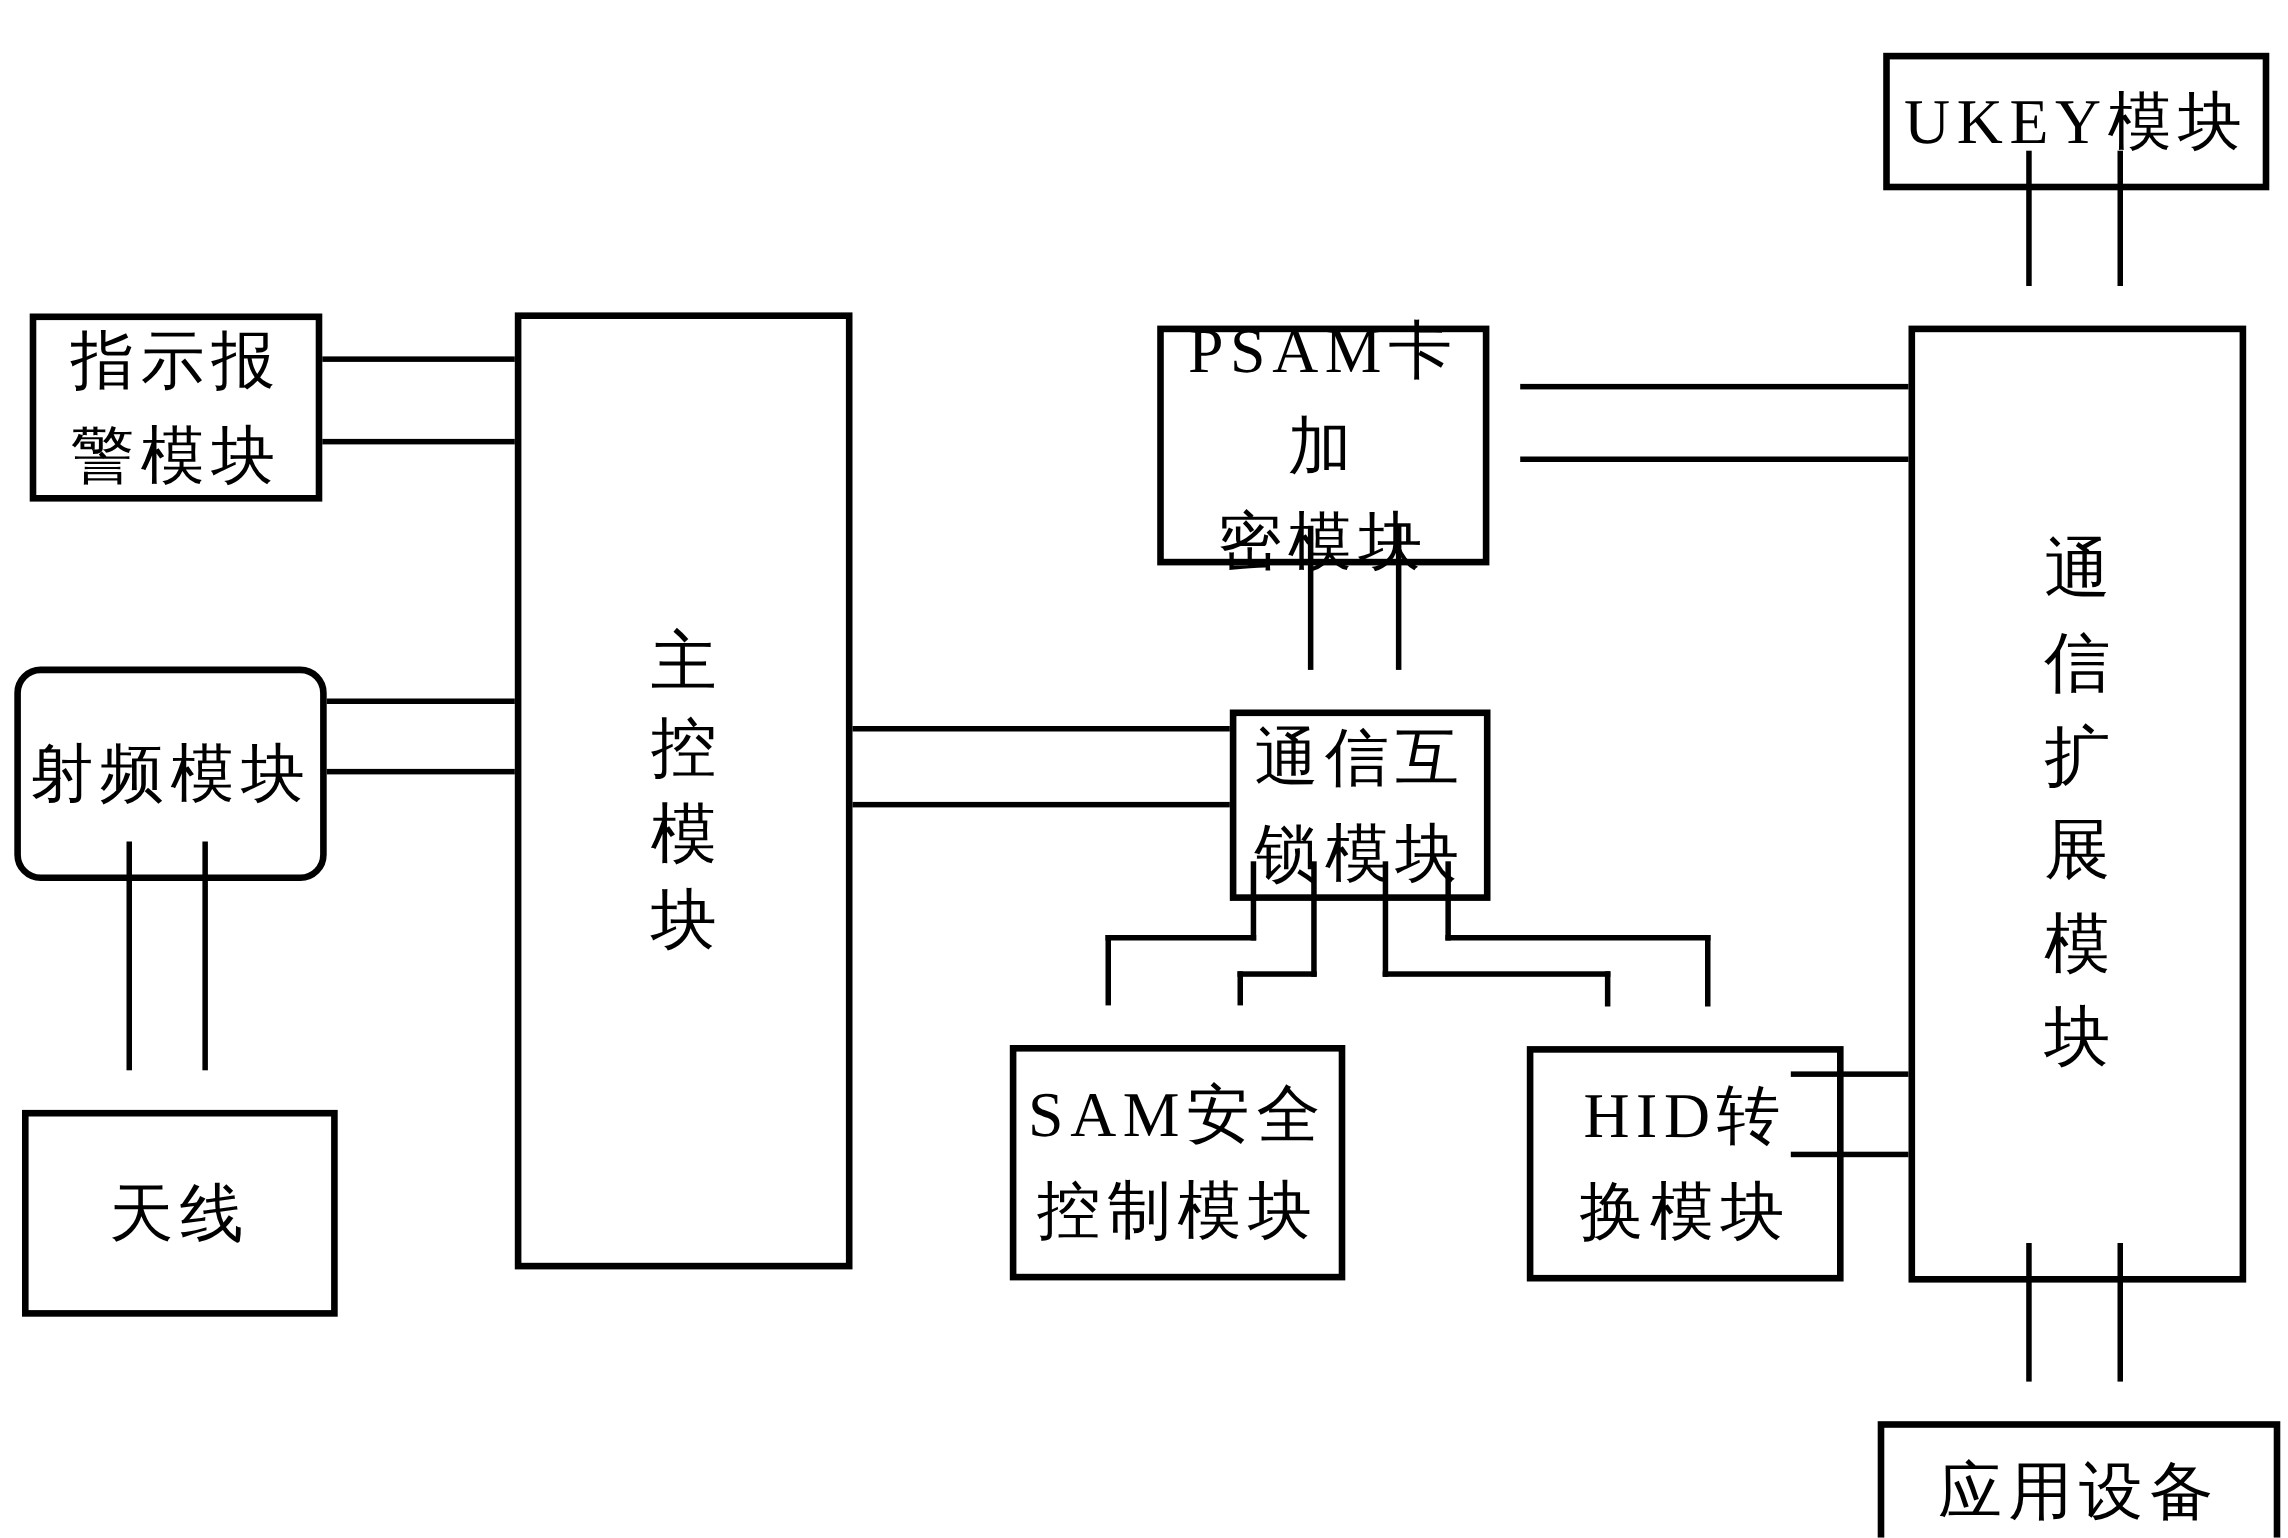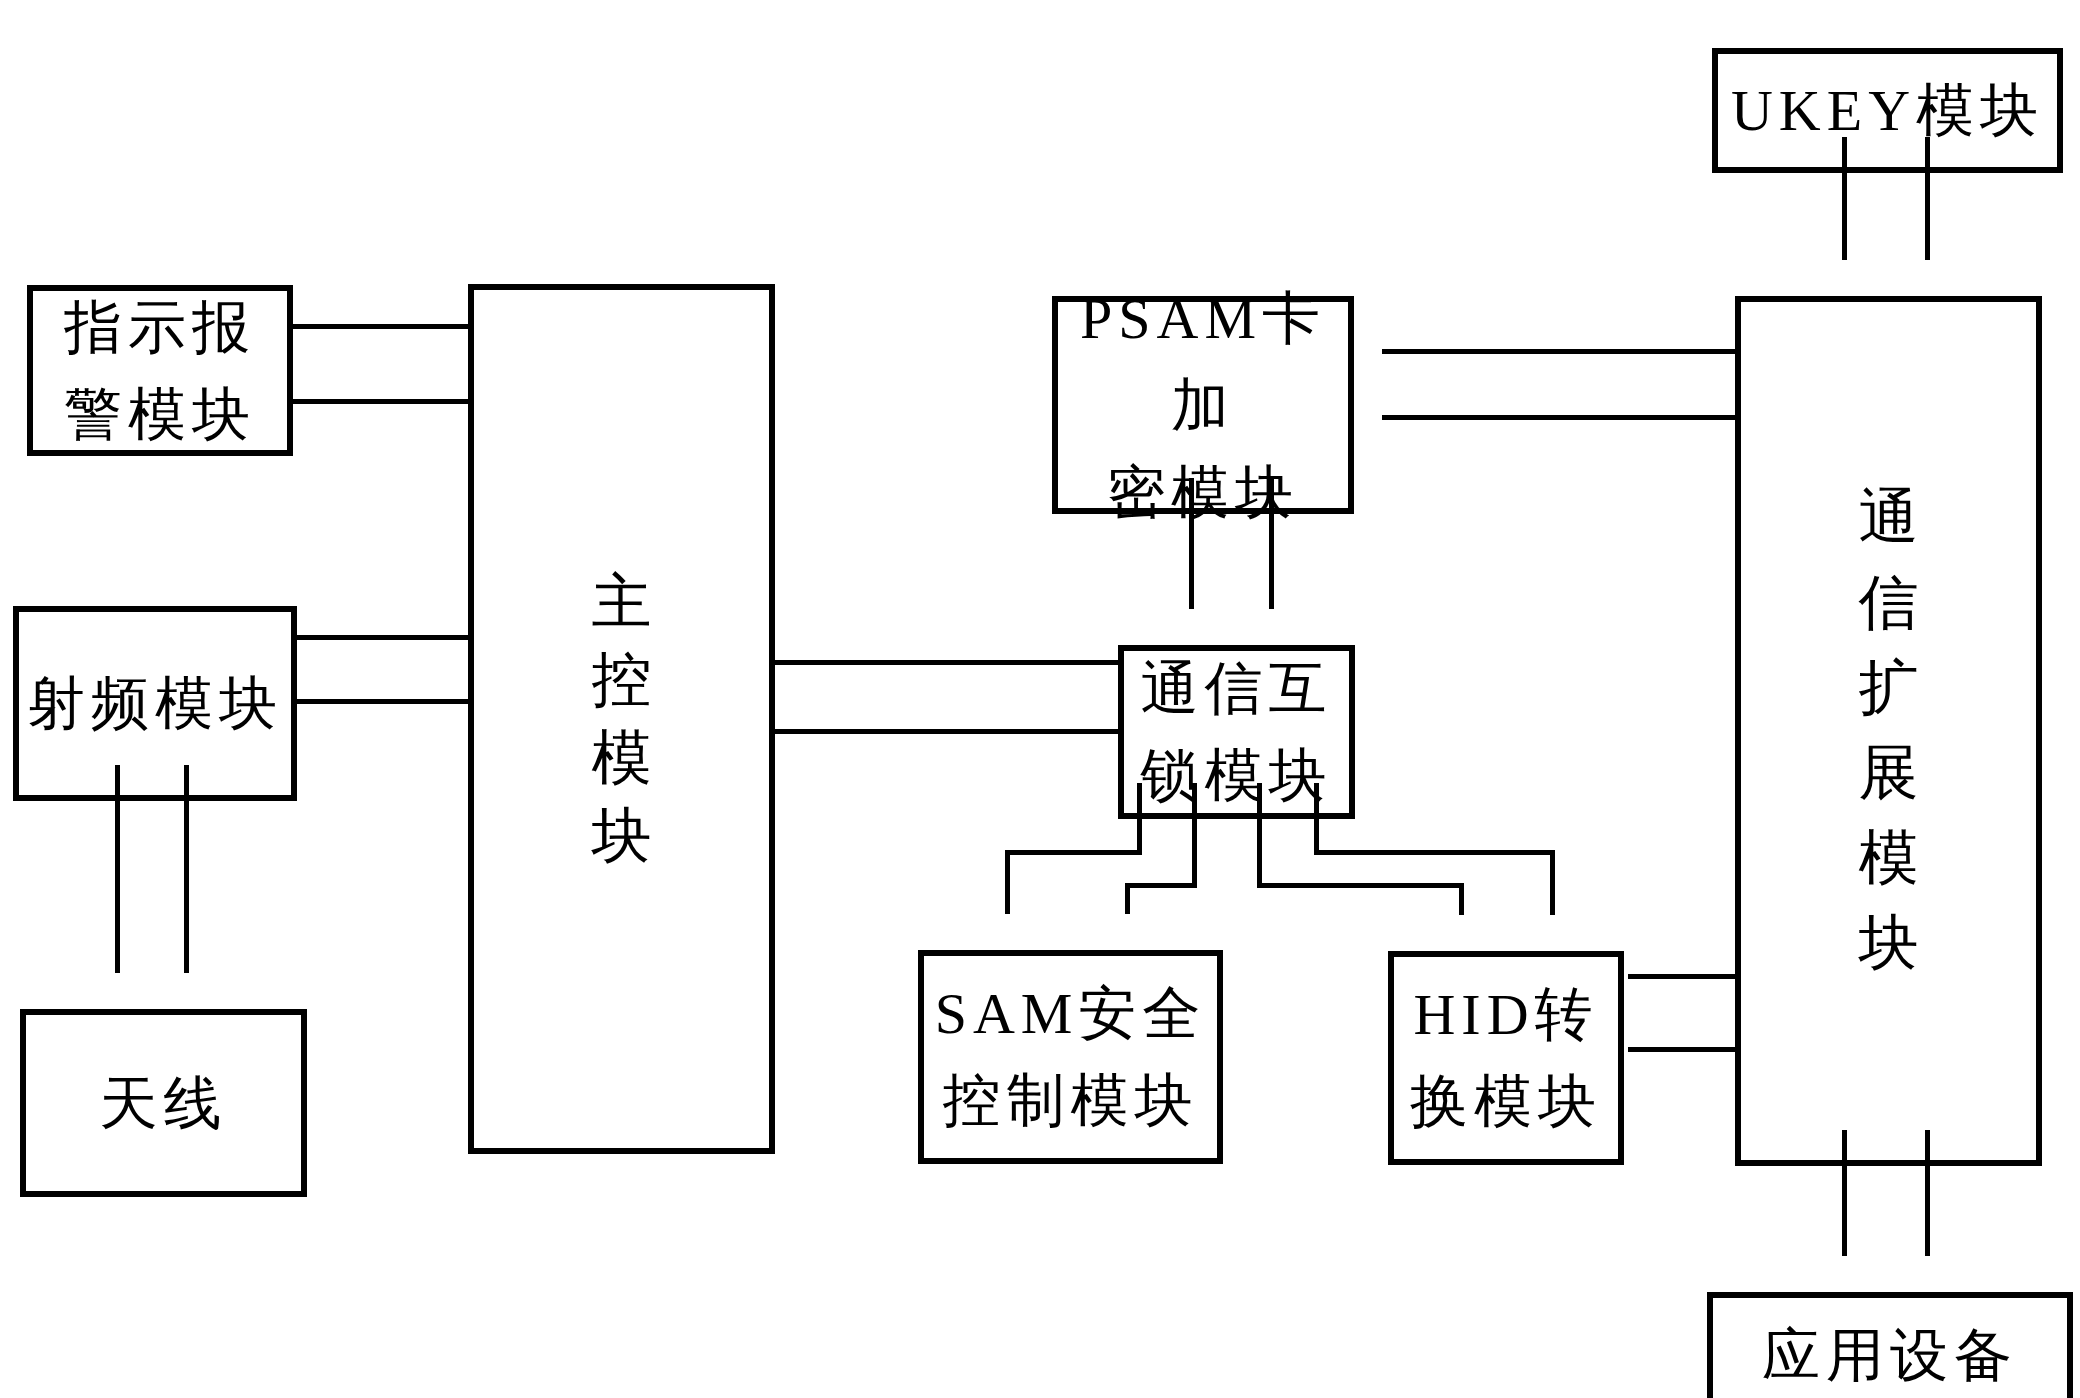--- a/index.html
+++ b/index.html
@@ -48,21 +48,21 @@
 </head>
 <body>
 
 <div id="canvas" style="--ink: #000000; --bg: #ffffff;">
 
   <div class="box" style="left:27px; top:249px; width:266px; height:171px;">
     <span class="label">指示报
 警模块</span>
   </div>
 
-  <div class="box" style="left:13px; top:570px; width:284px; height:195px;">
+  <div class="box" style="left:13px; top:570px; width:284px; height:195px;border-radius:24px;">
     <span class="label">射频模块</span>
   </div>
 
   <div class="box" style="left:20px; top:973px; width:287px; height:188px;">
     <span class="label">天线</span>
   </div>
 
   <div class="box vertical v-main" style="left:468px; top:248px; width:307px; height:870px;">
     <span class="label">主
 控
@@ -78,21 +78,21 @@
   <div class="box" style="left:1118px; top:609px; width:237px; height:174px;">
     <span class="label">通信互
 锁模块</span>
   </div>
 
   <div class="box" style="left:918px; top:914px; width:305px; height:214px;">
     <span class="label">SAM安全
 控制模块</span>
   </div>
 
-  <div class="box" style="left:1388px; top:915px; width:236px; height:214px;">
+  <div class="box" style="left:1388px; top:915px; width:288px; height:214px;">
     <span class="label">HID转
 换模块</span>
   </div>
 
   <div class="box vertical v-exp" style="left:1735px; top:260px; width:307px; height:870px;">
     <span class="label">通
 信
 扩
 展
 模

